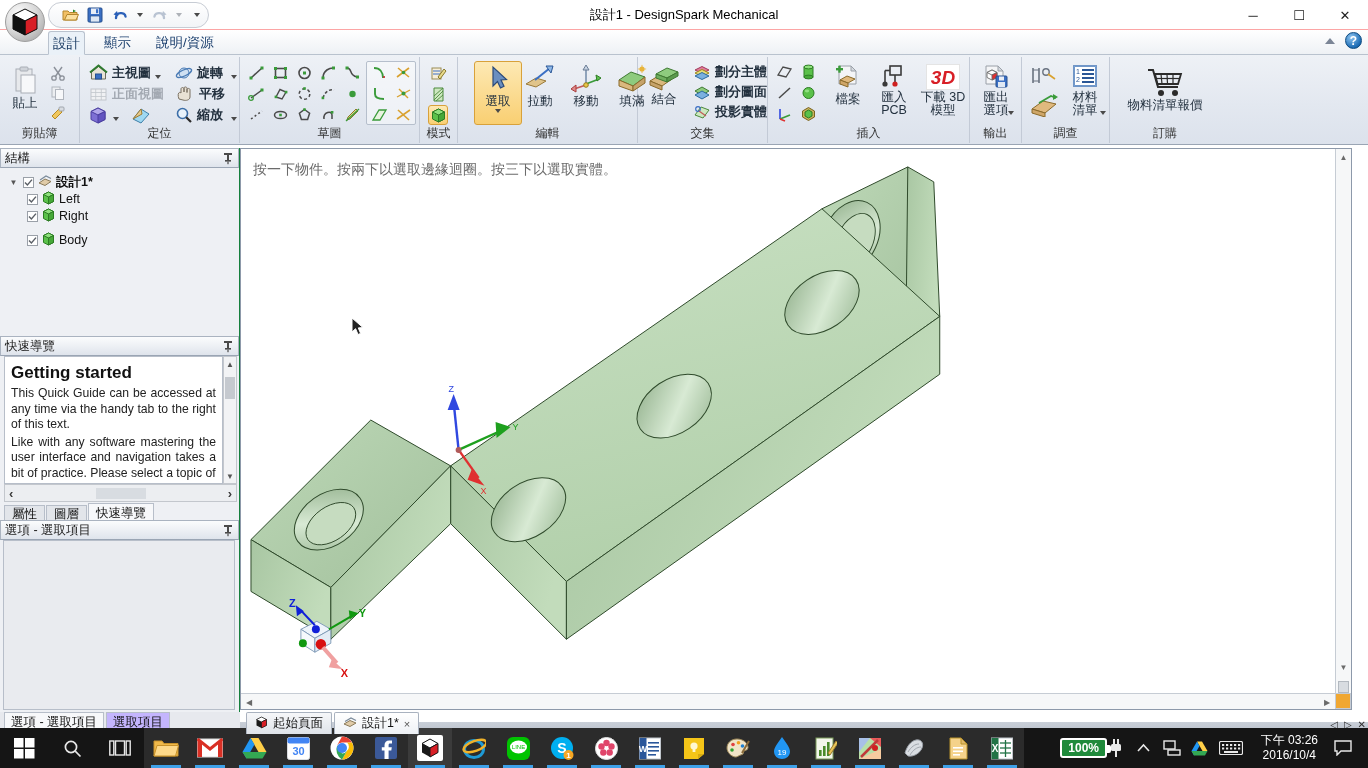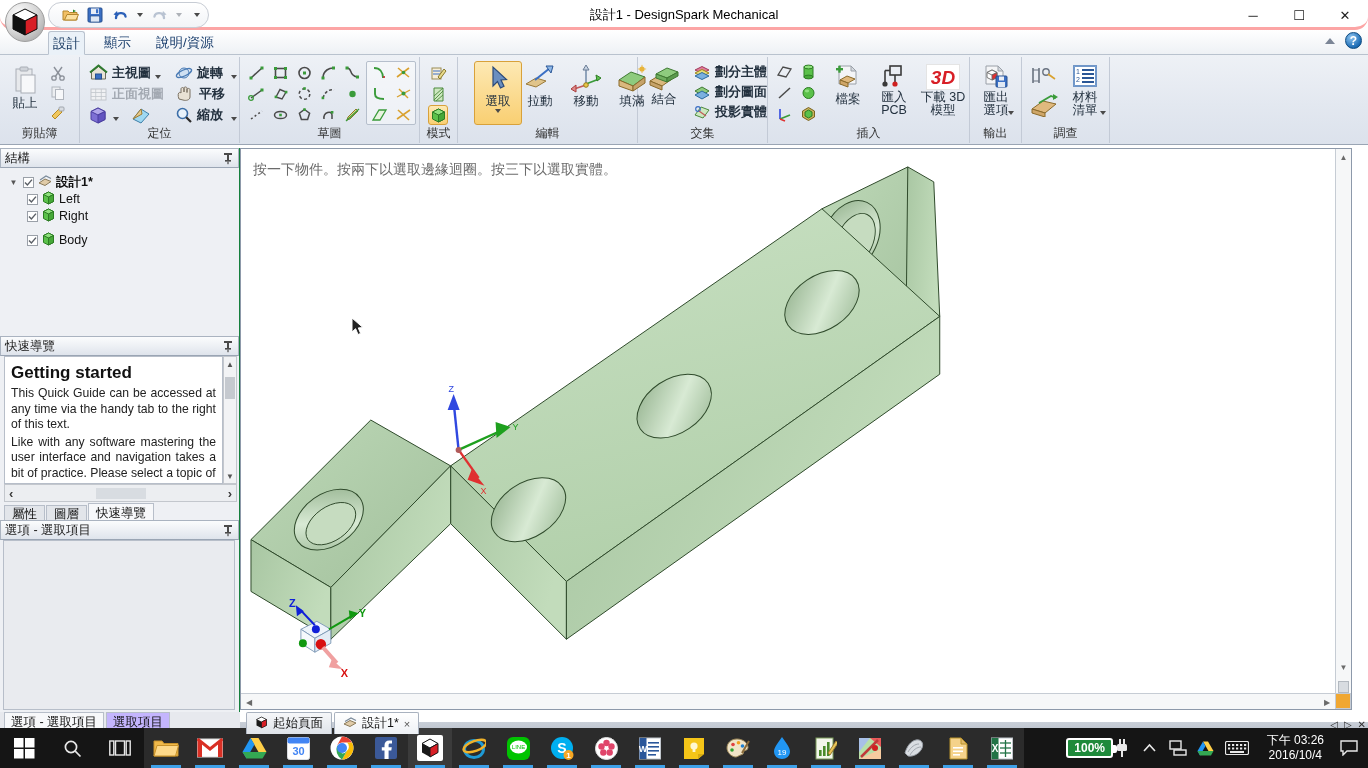--- a/index.html
+++ b/index.html
@@ -13,22 +13,21 @@
   #app {
     position: relative;
     width: 1368px; height: 768px;
     background: #ffffff;
   }
 
   
   .titlebar {
     position: absolute; left: 0; top: 0; width: 1368px; height: 30px;
     background: #ffffff;
-    border-bottom: 3px solid #fca5a5;
-    border-radius: 13px;
+    border-bottom: 1px solid #fca5a5;
   }
   .title-text {
     position: absolute; left: 0; top: 0; width: 1368px;
     text-align: center; line-height: 30px;
     font-size: 13px; color: #000;
   }
   .win-btns { position: absolute; right: 0; top: 0; height: 30px; display: flex; }
   .win-btn {
     width: 46px; height: 30px; display: flex; align-items: center; justify-content: center;
     font-size: 13px; color: #222;
@@ -242,21 +241,21 @@
   }
   .tb-search { width:48px; height:40px; display:flex; align-items:center; justify-content:center; }
   .tb-taskview { width:48px; height:40px; display:flex; align-items:center; justify-content:center; }
   .tb-icon {
     width:44px; height:40px; display:flex; align-items:center; justify-content:center; position:relative;
   }
   .tb-icon.running { background:#2b2b2b; }
   .tb-icon .underline {
     position:absolute; bottom:0; left:7px; width:30px; height:3px; background:#3da0e8;
   }
-  .tray { margin-left:auto; display:flex; align-items:center; height:40px; padding-right:4px; gap:2px; }
+  .tray { margin-left:auto; display:flex; align-items:center; height:40px; padding-right:10px; gap:2px; }
   .tray .ti { width:26px; height:40px; display:flex; align-items:center; justify-content:center; }
   .battery-pill {
     background:#1f8a3b; color:#fff; font-size:12px; font-weight:bold;
     border:2px solid #fff; border-radius:3px; padding: 1px 6px; position:relative;
   }
   .battery-pill::after {
     content:''; position:absolute; right:-6px; top:5px; width:4px; height:8px; background:#fff; border-radius:0 2px 2px 0;
   }
   .tb-clock {
     color:#fff; font-size:12px; line-height:15px; text-align:center; padding: 0 8px; margin-left: 4px;
@@ -842,20 +841,40 @@
               </g>
           </svg>
           <span class="lbl" style="white-space:pre-line;">材料
 清單</span>
         </div>
         <div class="caret-d" style="position:absolute;left:78px;top:52px;"></div>
       </div>
       <div class="rgroup-label">調查</div>
     </div>
 
+    <div class="rgroup" style="left:1110px; width:110px; border-right:none;">
+      <div class="rgroup-body">
+        <div class="btn-big" style="left:5px; top:4px; width:100px; height:60px;">
+          <svg width="40" height="32" viewBox="0 0 40 32">
+            <path d="M3 4 H8 L13 21 H33" fill="none" stroke="#2b2b2b" stroke-width="2"></path>
+            <path d="M10 8 H36 L33 18 H12.5 Z" fill="none" stroke="#2b2b2b" stroke-width="1.8"></path>
+            <g stroke="#2b2b2b" stroke-width="1.2">
+              <line x1="16" y1="8" x2="17" y2="18"></line>
+                <line x1="22" y1="8" x2="22.5" y2="18"></line>
+              <line x1="28" y1="8" x2="28" y2="18"></line>
+                <line x1="11.2" y1="12.5" x2="34.8" y2="12.5"></line>
+            </g>
+            <circle cx="16" cy="27" r="3" fill="#2b2b2b"></circle>
+            <circle cx="30" cy="27" r="3" fill="#2b2b2b"></circle>
+          </svg>
+          <span class="lbl">物料清單報價</span>
+        </div>
+      </div>
+      <div class="rgroup-label">訂購</div>
+    </div>
   </div>
 
   <div class="panel" style="top:148px; width:240px; height:190px;">
     <div class="panel-hdr">
       <span>結構</span>
       <span class="sp"></span>
       <span class="pin">
         <svg width="12" height="13" viewBox="0 0 12 13">
             <rect x="2" y="1" width="8" height="2" fill="#4a4a4a"></rect>
             <rect x="5" y="3" width="2" height="5" fill="#4a4a4a"></rect>

